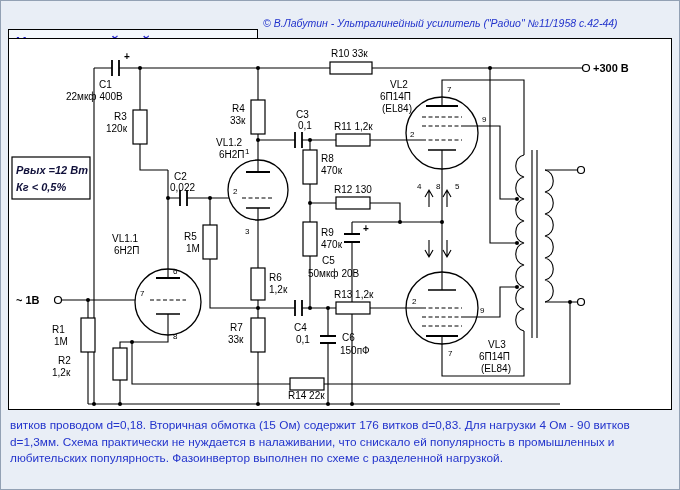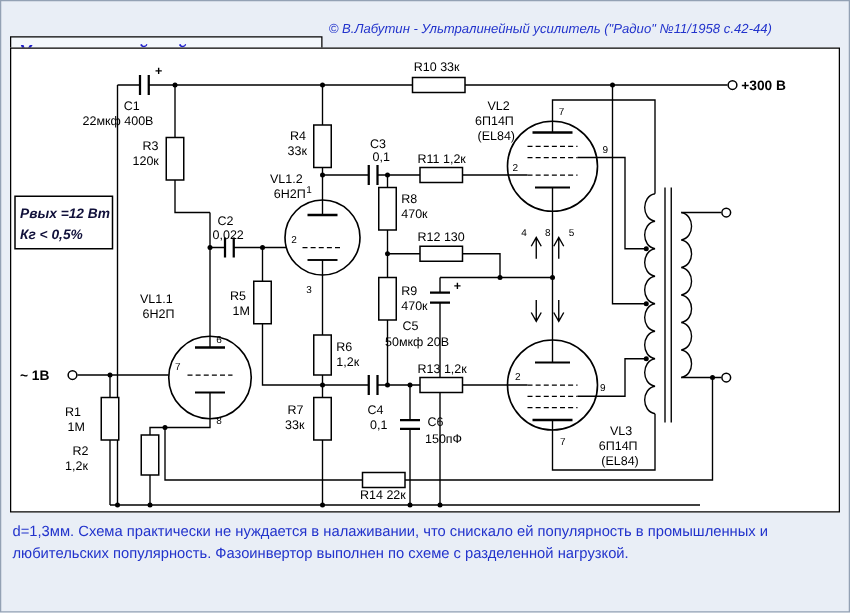--- a/index.html
+++ b/index.html
@@ -262,17 +262,18 @@
         <text class="pin" x="173" y="274">6</text>
         <text class="pin" x="173" y="339">8</text>
         <text class="pin" x="245" y="154">1</text>
         <text class="pin" x="233" y="194">2</text>
         <text class="pin" x="245" y="234">3</text>
       </g>
     </svg>
   </div>
 
   <div class="footer">
+    <div>витков проводом d=0,18. Вторичная обмотка  (15 Ом) содержит 176 витков d=0,83. Для нагрузки 4 Ом - 90 витков</div>
     <div>d=1,3мм. Схема практически не нуждается в налаживании, что снискало ей популярность в промышленных и</div>
     <div>любительских  популярность.   Фазоинвертор выполнен по схеме с разделенной нагрузкой.</div>
   </div>
 
 </div>
 
 </body></html>

